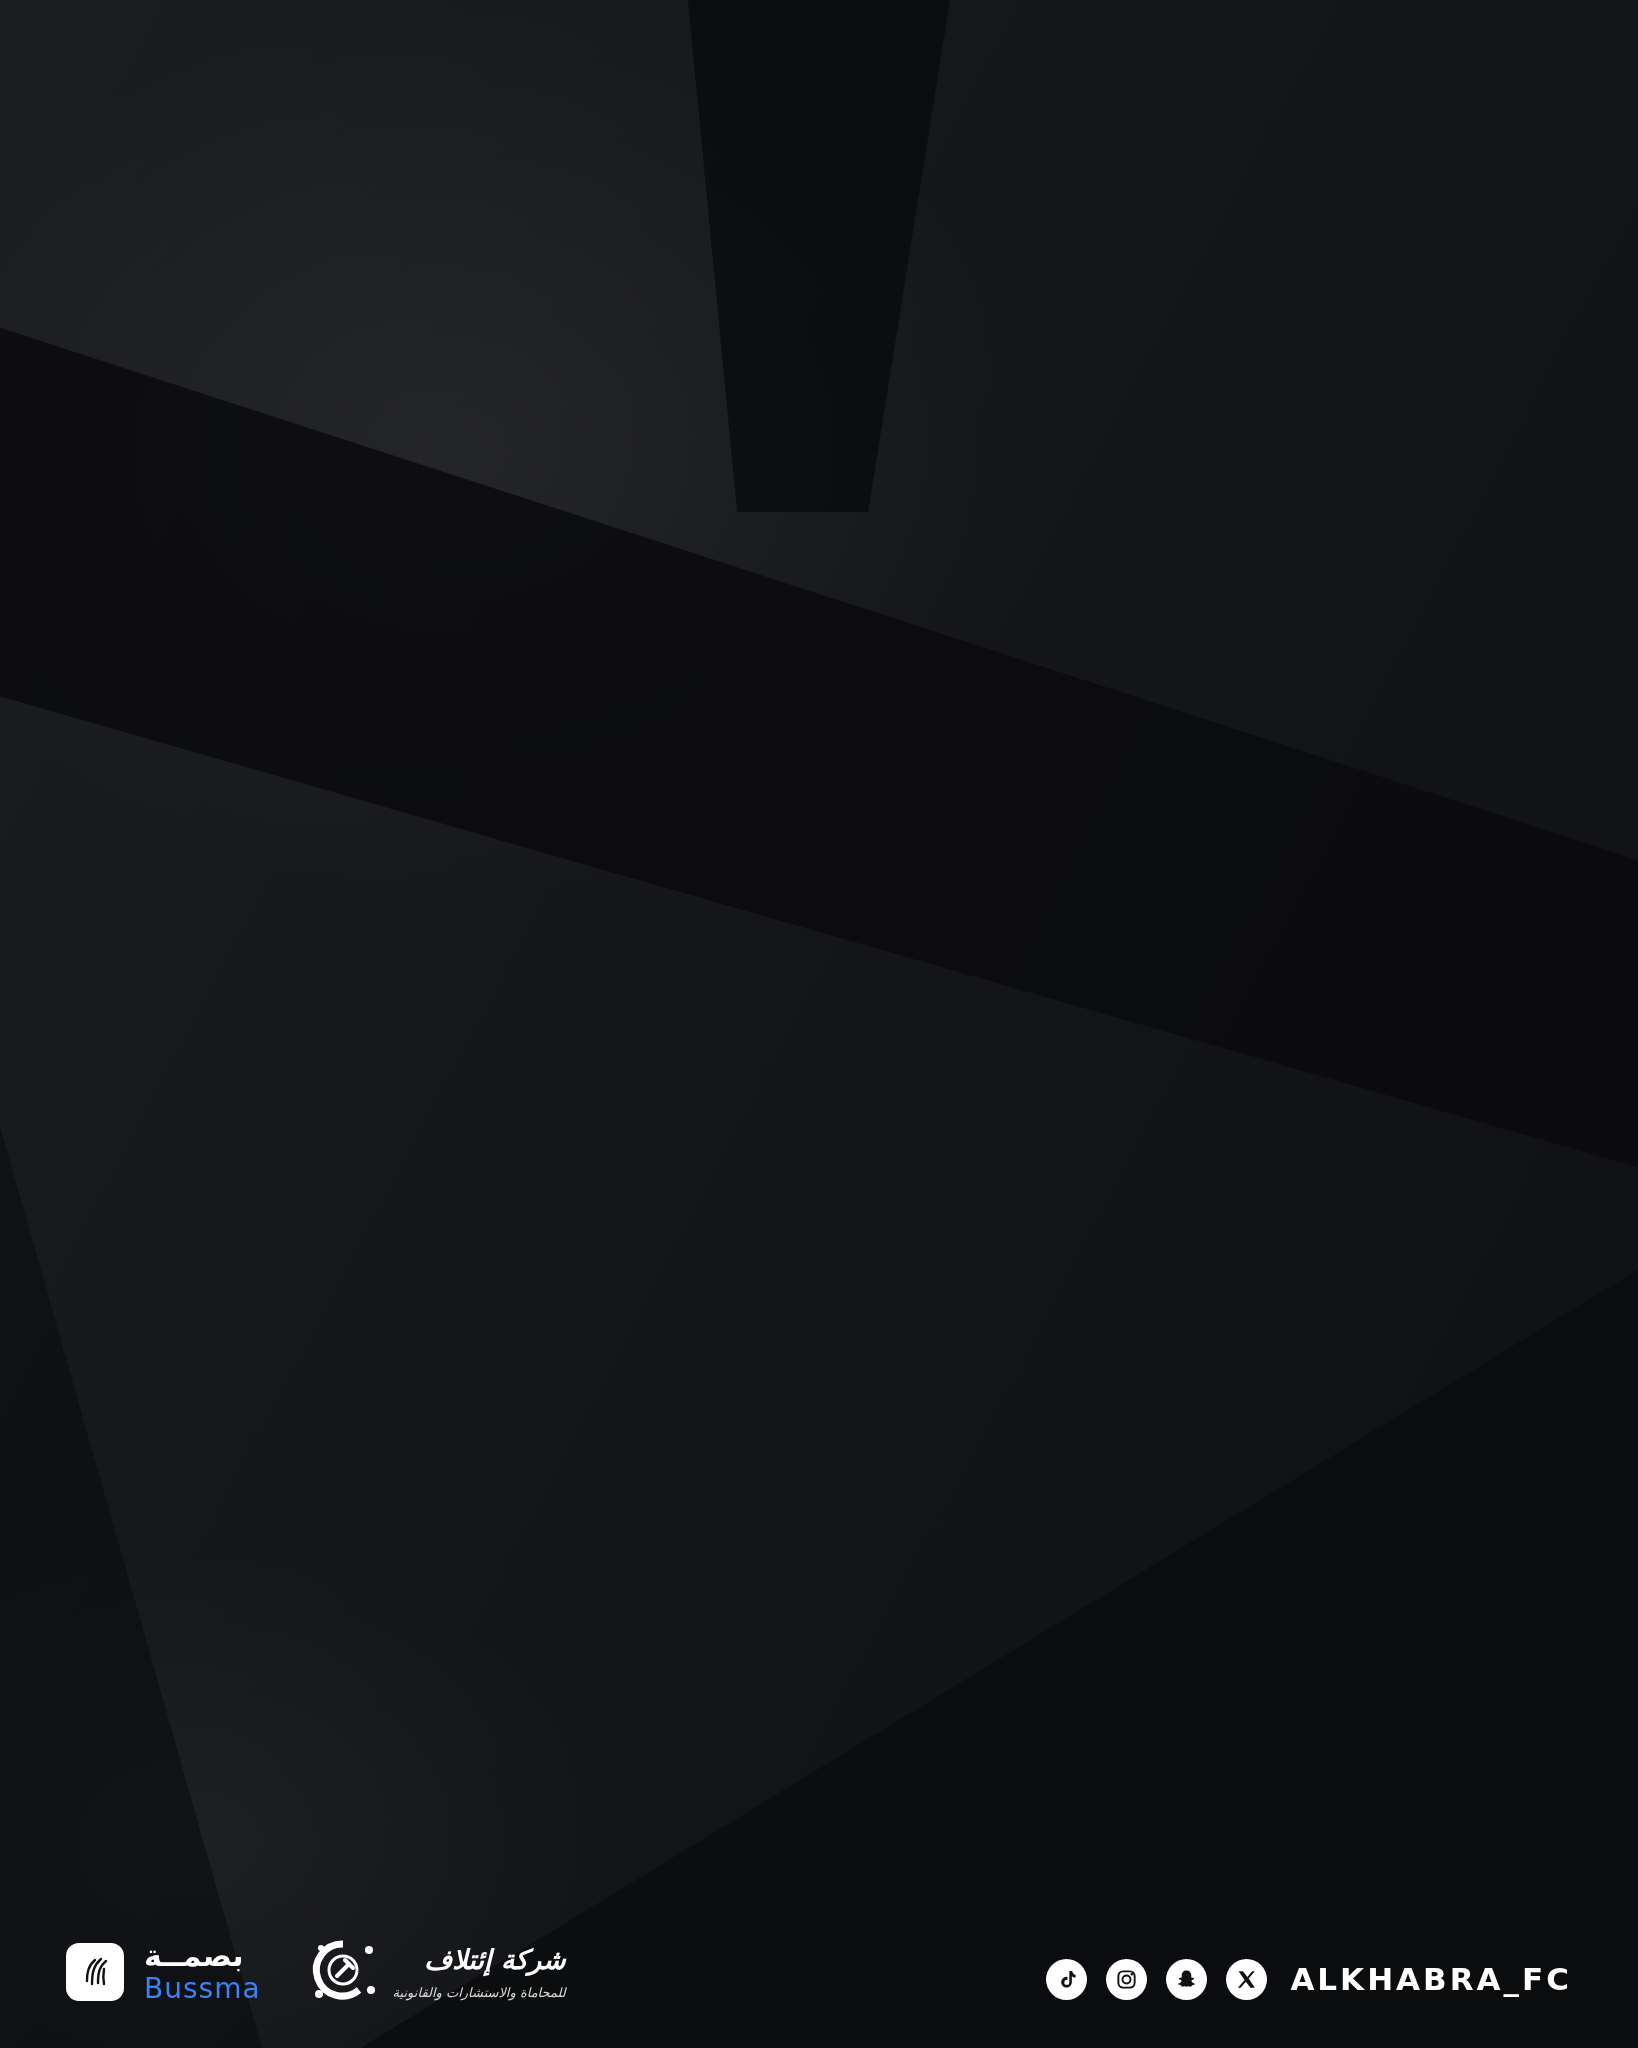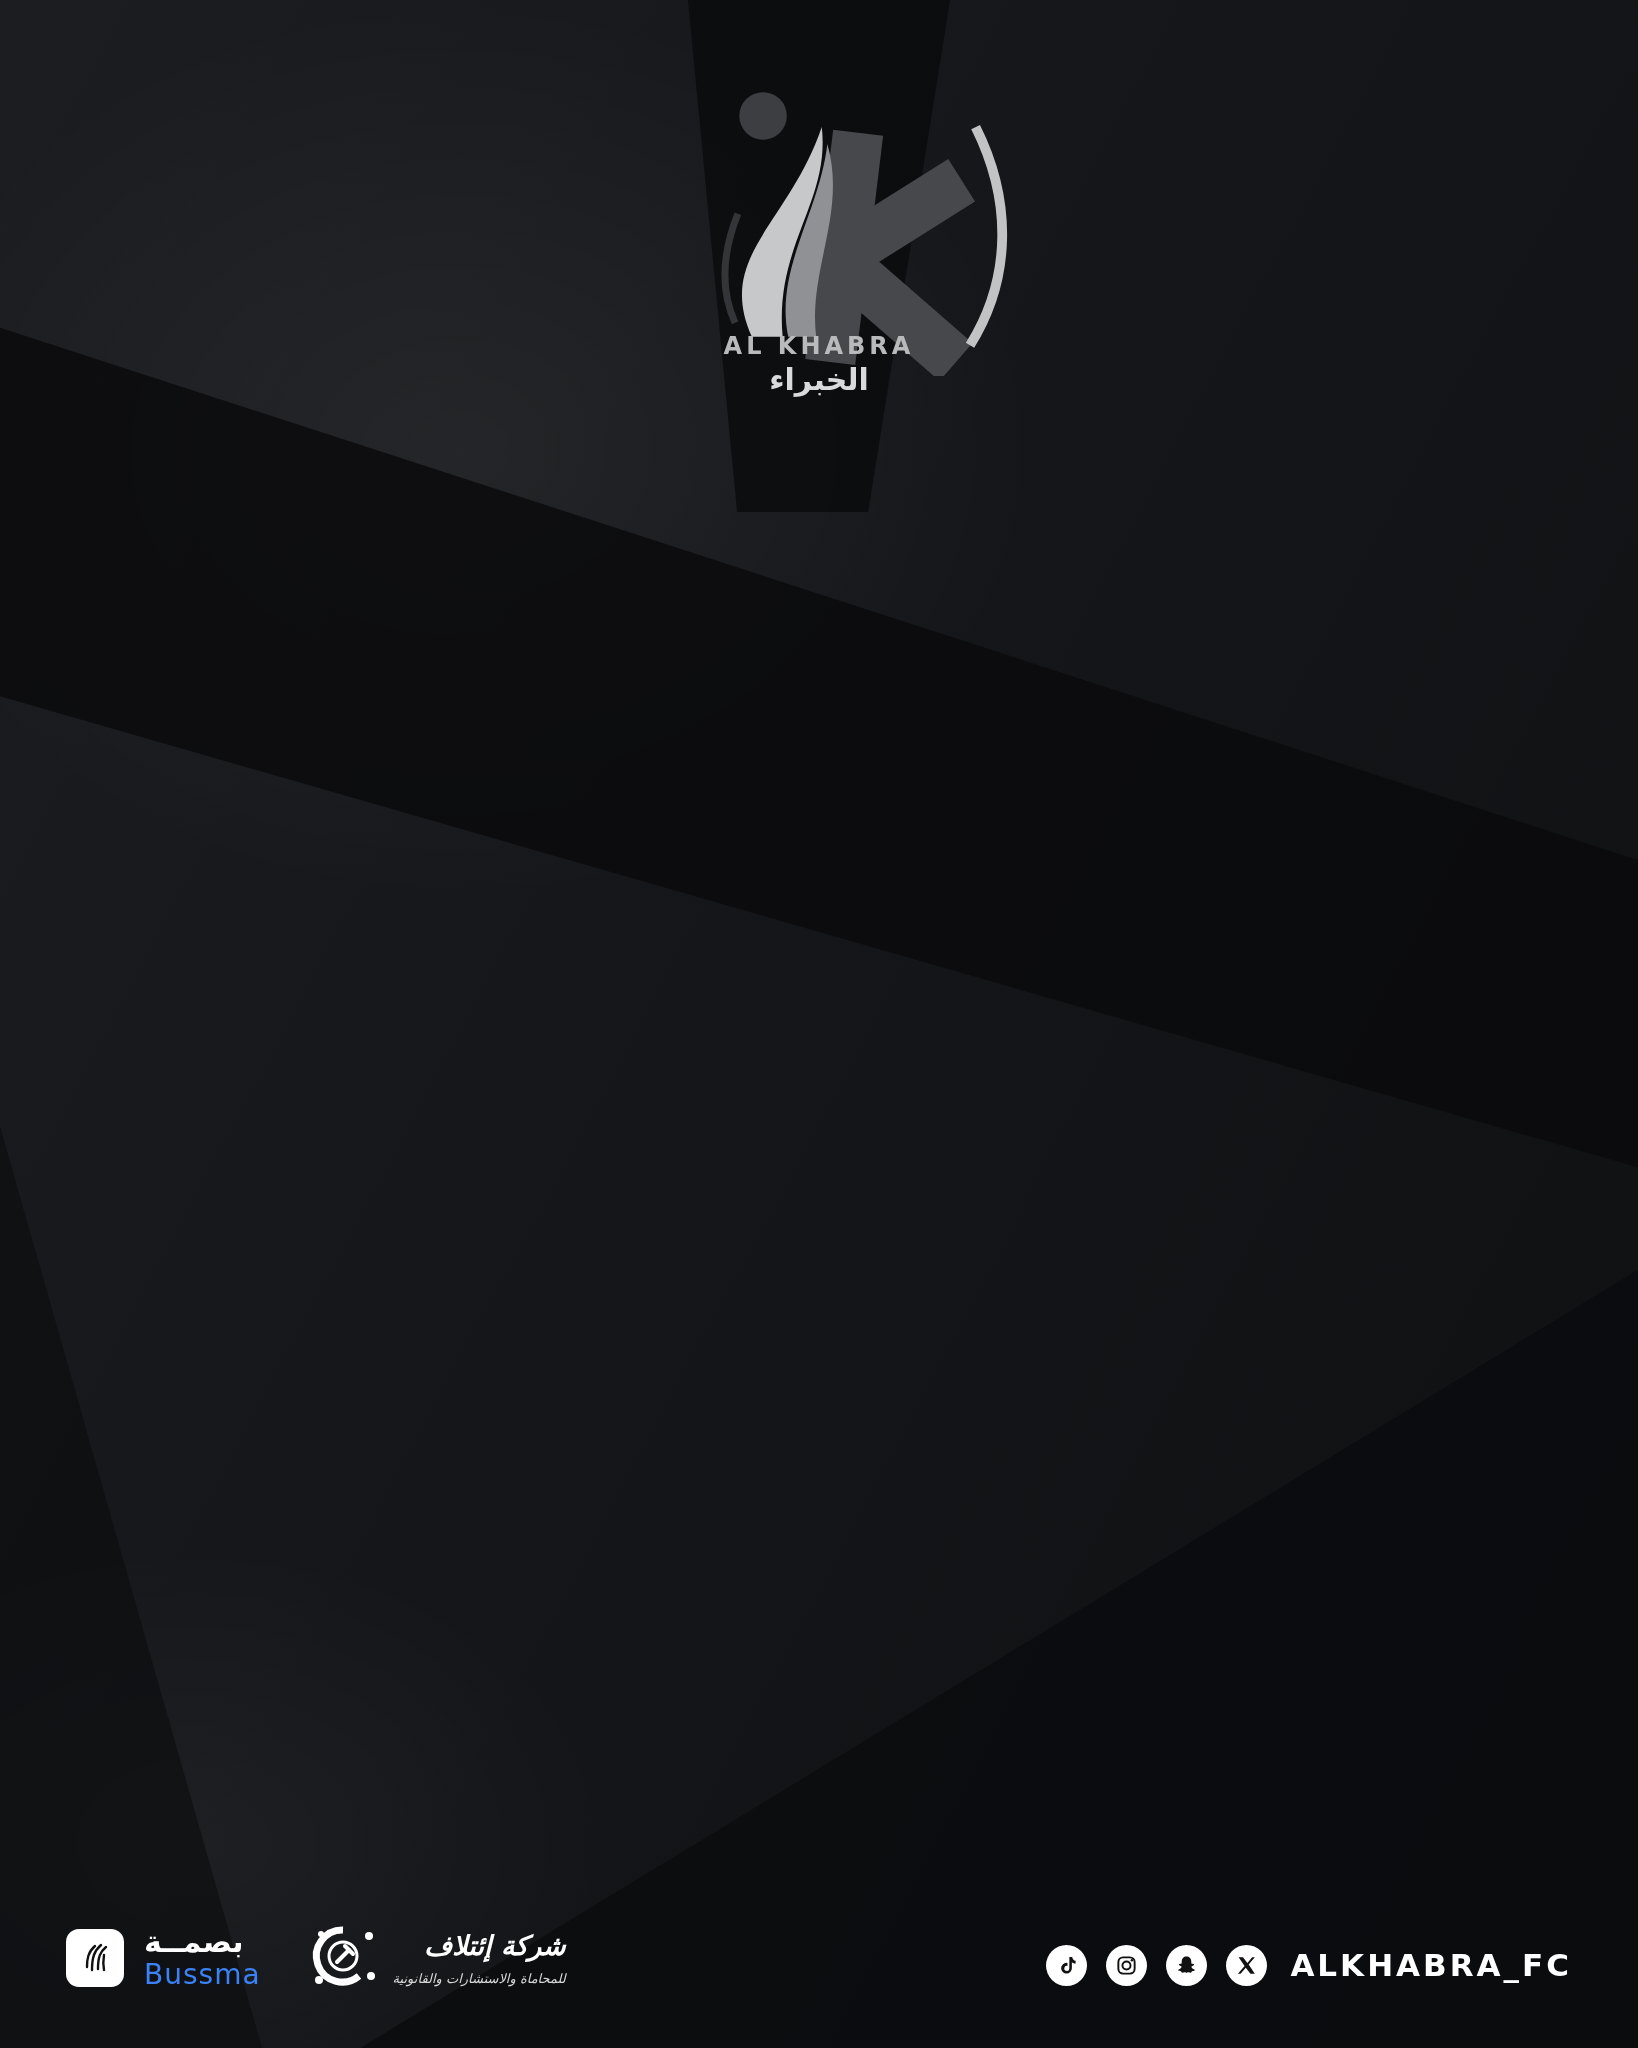--- a/index.html
+++ b/index.html
@@ -78,21 +78,21 @@
     direction:rtl;
     font-size:29px;
     font-weight:bold;
     line-height:2.12;
     color:#f4f4f4;
   }
 
   
   .footer{
     position:absolute;
-    left:66px;right:66px;bottom:52px;
+    left:66px;right:66px;bottom:38px;
     display:flex;
     align-items:center;
     justify-content:space-between;
   }
   .sponsors{display:flex;align-items:center;gap:46px;}
   .bussma{display:flex;align-items:center;gap:20px;}
   .bussma-badge{width:58px;height:58px;background:#fff;border-radius:13px;
     display:flex;align-items:center;justify-content:center;}
   .bussma-text{text-align:left;}
   .bussma-ar{font-size:30px;font-weight:bold;color:#fff;line-height:1.1;direction:rtl;}
@@ -114,41 +114,20 @@
 <div class="poster">
 
   <div class="bg">
     <div class="sheen"></div>
     <div class="wedge2"></div>
     <div class="wedge1"></div>
     <div class="wedge3"></div>
     <div class="wedge4"></div>
   </div>
 
-  <div class="logo-block">
-    <span>
-      <svg width="420" height="330" viewBox="0 0 300 236">
-
-        <g fill="none" stroke="#47484b" stroke-width="36" stroke-linecap="butt">
-          <path d="M178 62 L158 226"></path>
-          <path d="M252 96 L163 152 L248 226"></path>
-        </g>
-
-        <path d="M102 208 C 76 150, 128 128, 152 58 C 158 112, 118 142, 124 208 Z" fill="#c7c8ca"></path>
-        <path d="M128 208 C 118 160, 150 120, 156 70 C 170 120, 142 160, 148 208 Z" fill="#909194"></path>
-
-        <circle cx="110" cy="50" r="17" fill="#3d3e41"></circle>
-
-        <path d="M262 58 C 288 110, 288 166, 258 214" stroke="#c2c3c5" stroke-width="7" fill="none"></path>
-        <path d="M92 120 C 80 150, 80 176, 90 198" stroke="#343538" stroke-width="5" fill="none"></path>
-      </svg>
-    </span>
-    <div class="logo-en">AL KHABRA</div>
-    <div class="logo-ar">الخبراء</div>
-  </div>
 
   <h1 class="page-title">استراتيجية نادي الخبراء الرياضي</h1>
 
   <div class="grid">
 
     <section class="col">
       <div class="num-row">
         <span class="dash"></span>
         <span class="num">01</span>
         <span class="dash"></span>

